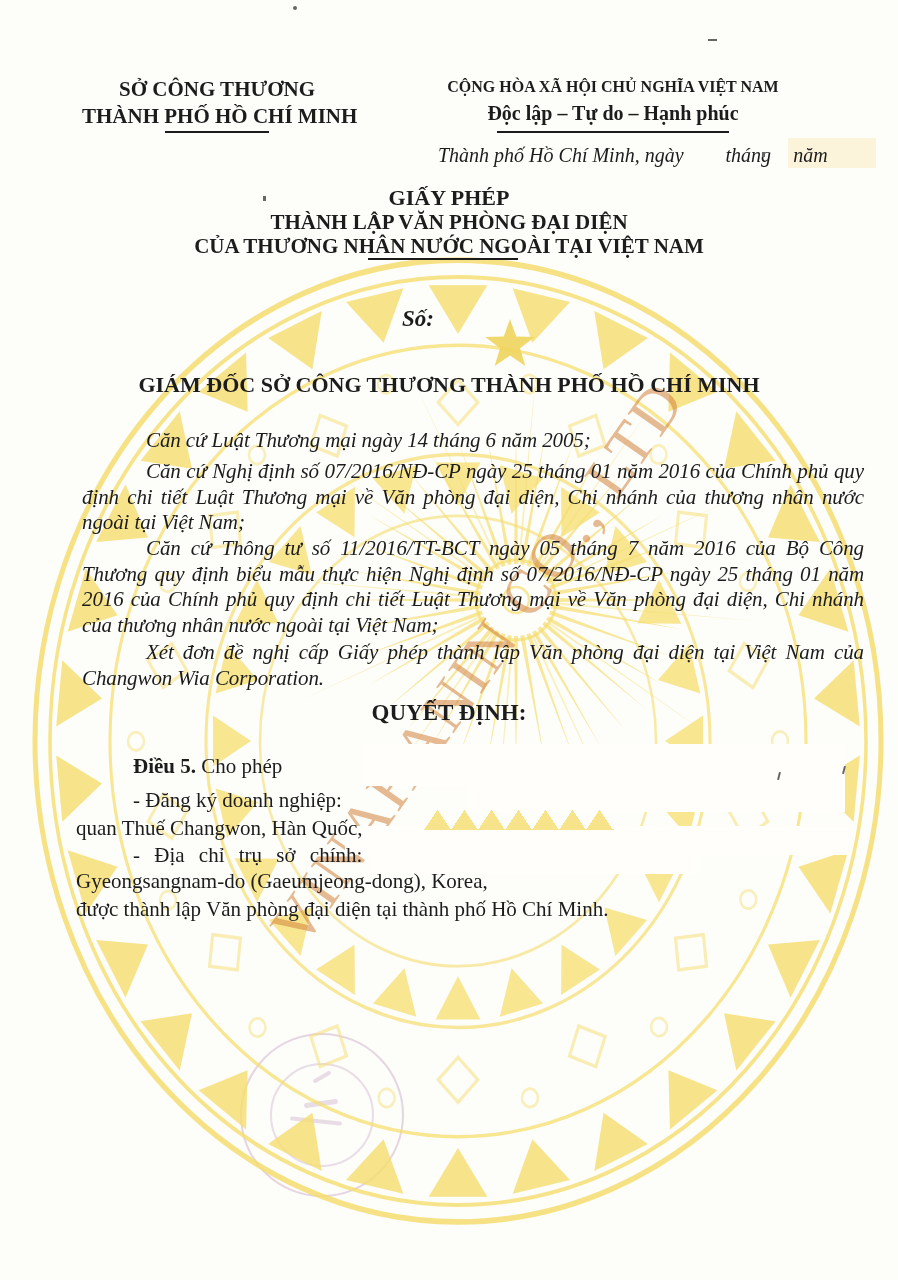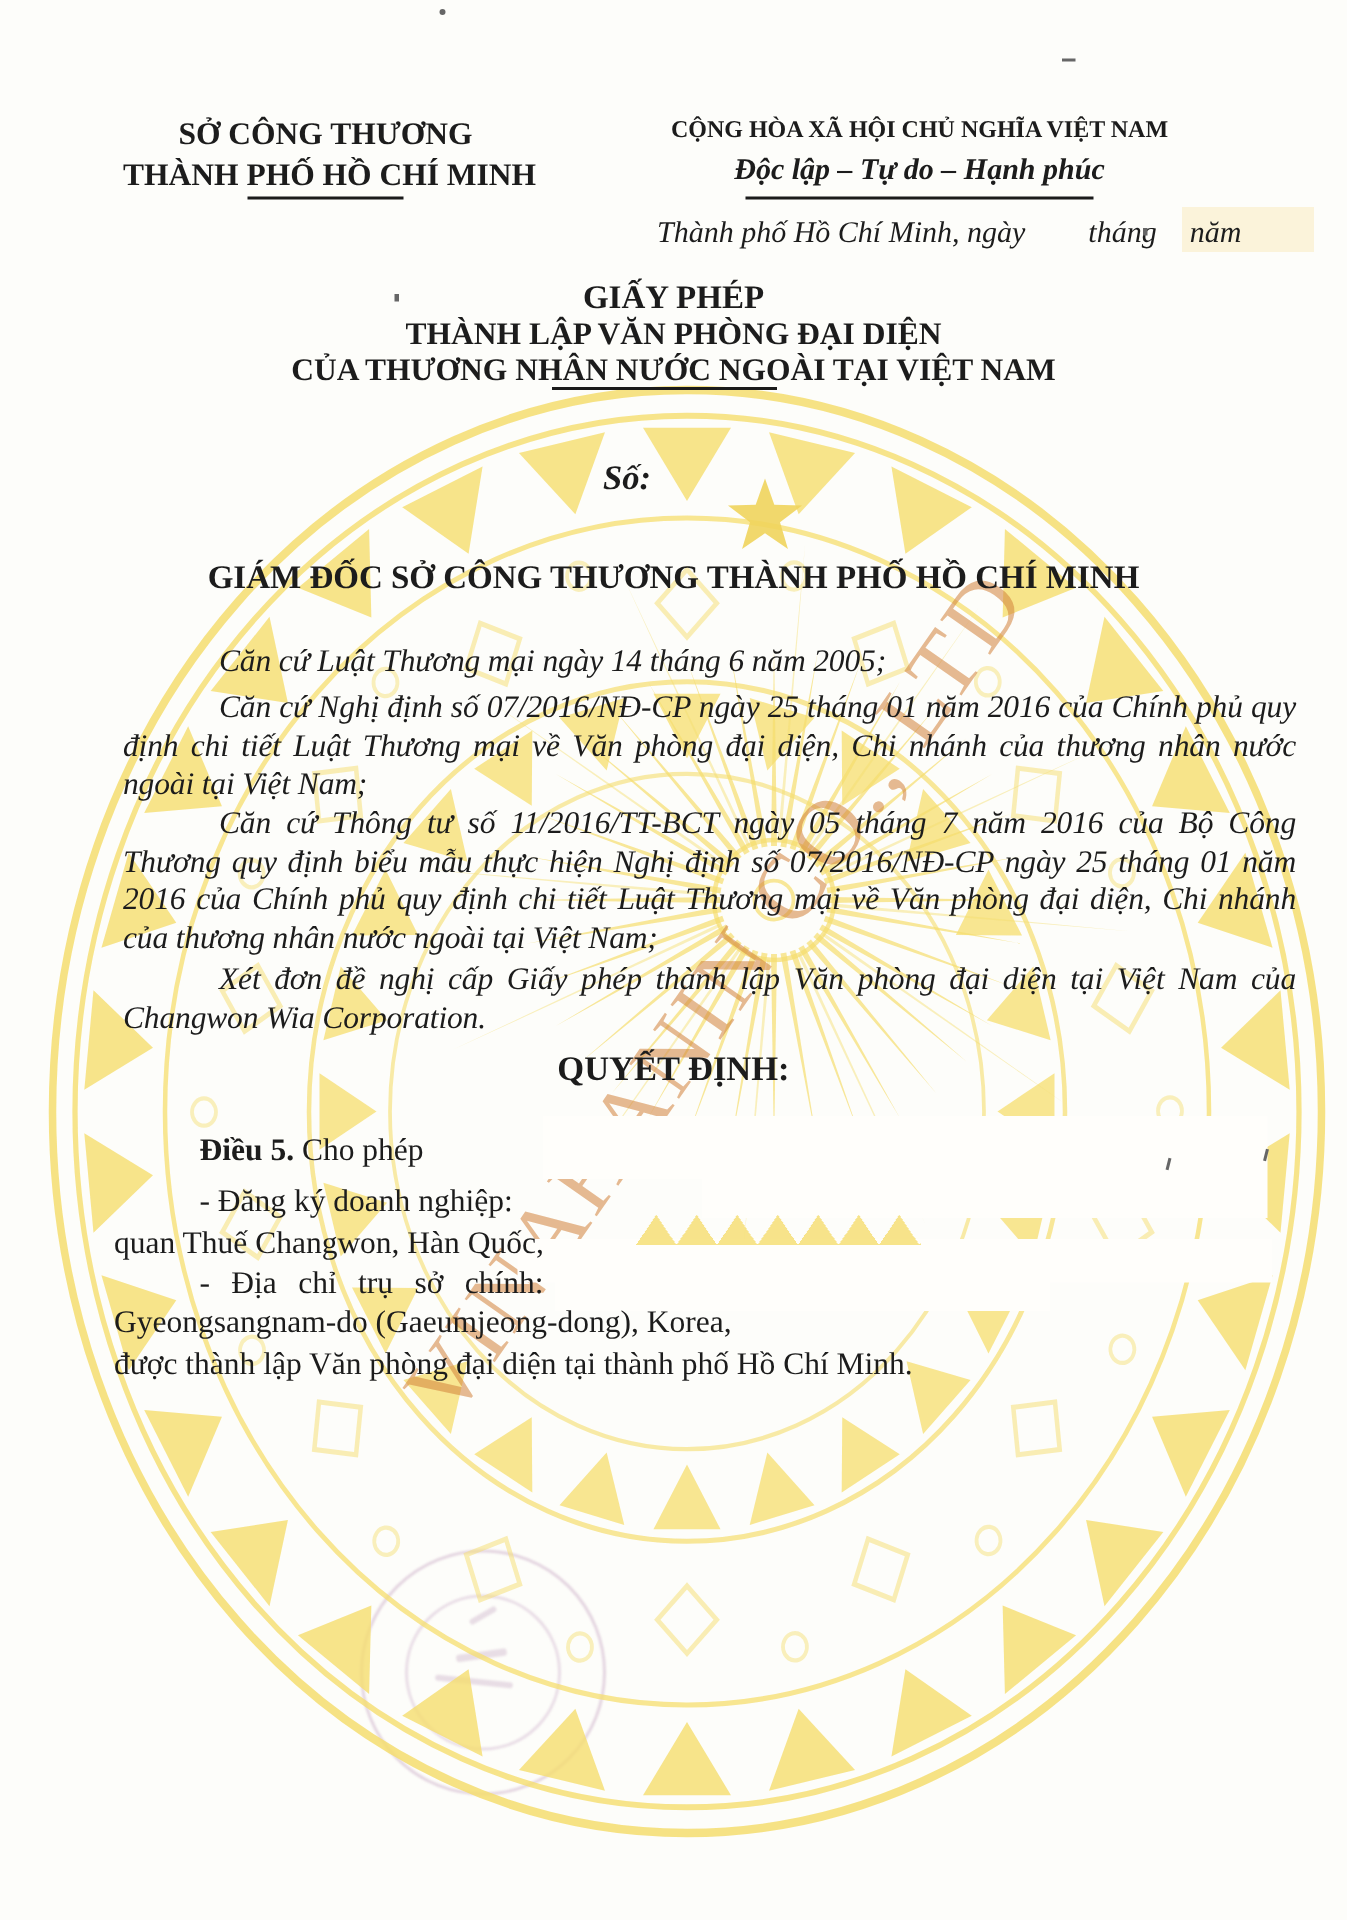--- a/index.html
+++ b/index.html
@@ -21,21 +21,21 @@
   .redact-cream{position:absolute;background:#fbf3da;z-index:3;}
   .zz{position:absolute;z-index:4;opacity:.8;
       background-image:conic-gradient(from 146deg at 50% 0%, #f5dd6e 0 68deg, transparent 68deg);
       background-size:27px 20px;background-repeat:repeat-x;}
   
   .txt{position:absolute;z-index:5;}
   .b{font-weight:700;}
   .hdr-l{left:82px;top:76px;width:270px;font-weight:700;font-size:21px;line-height:27px;white-space:nowrap;text-align:center;}
   .hdr-r{left:398px;top:74px;width:430px;text-align:center;}
   .hdr-r .l1{font-weight:700;font-size:16px;line-height:26px;}
-  .hdr-r .l2{font-weight:700;font-size:20px;line-height:27px;font-style:italic;}
+  .hdr-r .l2{font-weight:700;font-size:20px;line-height:27px;}
   .rule{position:absolute;border-top:2px solid #1b1b1b;z-index:5;}
   .date{left:438px;top:144px;width:430px;font-style:italic;font-size:20px;white-space:nowrap;}
   .gap1{display:inline-block;width:42px;}
   .gap2{display:inline-block;width:22px;}
   .title{left:0;top:185px;width:898px;text-align:center;font-weight:700;}
   .title .t1{font-size:22px;line-height:25px;}
   .title .t2{font-size:21px;line-height:24px;}
   .title .t3{font-size:21px;line-height:24px;}
   .so{left:402px;top:306px;font-weight:700;font-style:italic;font-size:23px;}
   .auth{left:0;top:372px;width:898px;text-align:center;font-weight:700;font-size:22px;}

